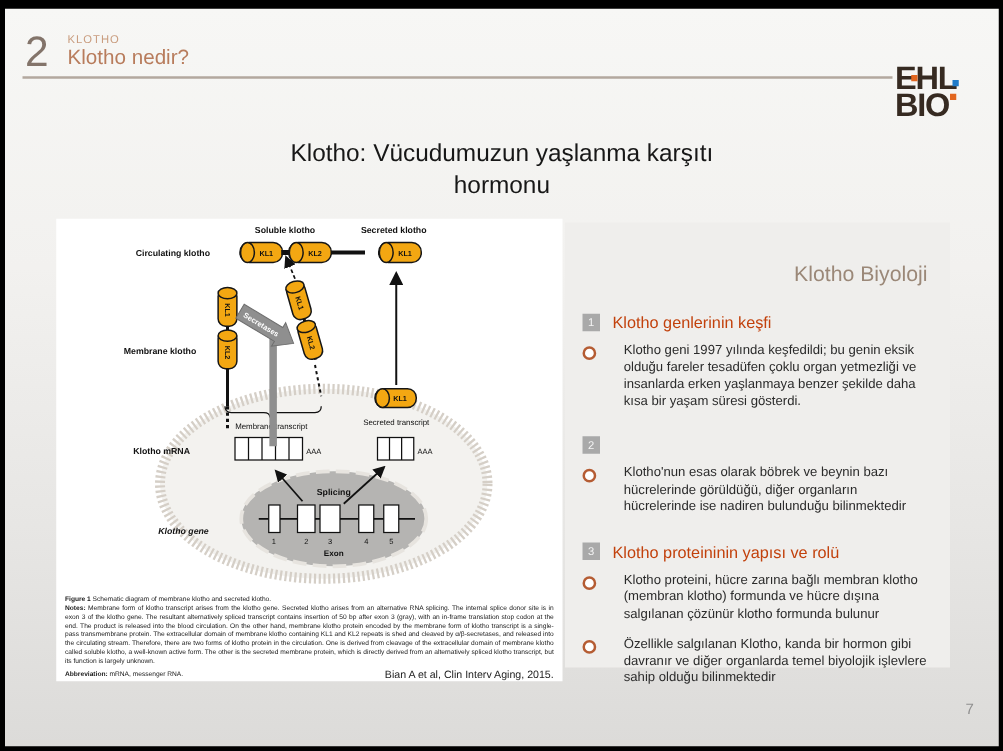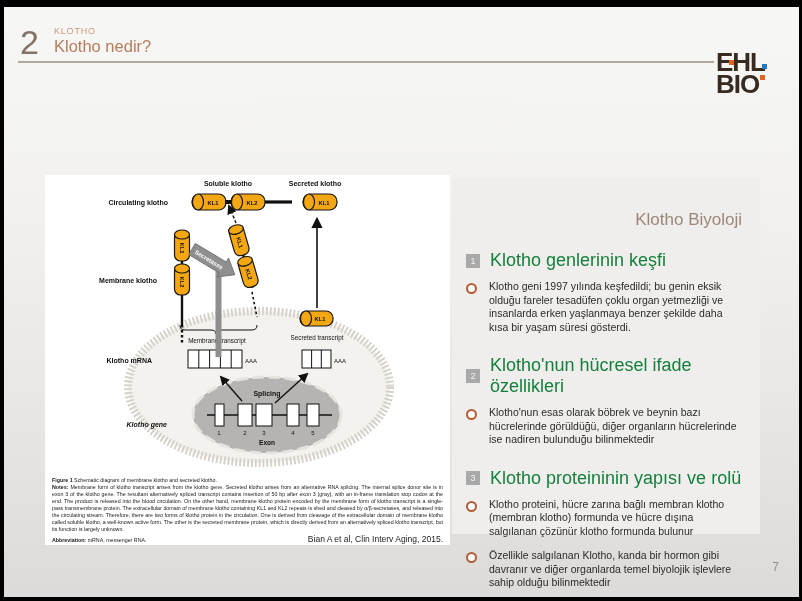--- a/index.html
+++ b/index.html
@@ -44,22 +44,22 @@
   .fgene{font:italic bold 7px "Liberation Sans",sans-serif;fill:#111;}
   .cyl{fill:#f3a712;stroke:#161616;stroke-width:1.2;}
 
   
   .info-panel{position:absolute;left:448px;top:171px;width:308px;height:356px;
               background:#efeeec;padding:16px 16px 0 12px;box-sizing:border-box;}
   .panel-title{text-align:right;font-size:17px;color:#9b8878;margin:16px 2px 20px 0;}
   .sec-head{display:flex;align-items:center;gap:10px;margin:0 0 9px 2px;}
   .badge{width:14px;height:14px;background:#a9a9a9;color:#f4f4f4;font-size:9px;
          display:flex;align-items:center;justify-content:center;flex:0 0 14px;}
-  .sec-heading{font-size:18px;color:#15803d;}
-  .bullet{display:flex;gap:12px;margin:0 0 11px 2px;}
+  .sec-heading{font-size:13px;color:#c2410c;}
+  .bullet{display:flex;gap:22px;margin:0 0 11px 2px;}
   .ring{width:7px;height:7px;border:2.6px solid #b55c33;border-radius:50%;
         flex:0 0 7px;margin-top:3px;background:#fff;}
   .bullet-text{font-size:10.5px;line-height:13.5px;color:#2b2b2b;}
   .sec-gap{height:10px;}
 
   .page-number{position:absolute;right:20px;top:553px;font-size:12px;color:#909090;}
 </style>
 </head>
 <body>
 
@@ -71,20 +71,24 @@
   <div class="hrule"></div>
 
   <div class="logo">
     <div>EHL</div>
     <div>BIO</div>
     <span class="acc acc-orange-e"></span>
     <span class="acc acc-blue-l"></span>
     <span class="acc acc-orange-o"></span>
   </div>
 
+  <div class="slide-title">
+    <div>Klotho: Vücudumuzun yaşlanma karşıtı</div>
+    <div>hormonu</div>
+  </div>
 
   <div class="figure-panel">
     <svg width="405" height="302" viewBox="0 0 405 302">
       <defs>
         <marker id="ah" viewBox="0 0 10 10" refX="8" refY="5" markerWidth="7" markerHeight="7" orient="auto-start-reverse">
           <path d="M0,0 L10,5 L0,10 z" fill="#111"></path>
         </marker>
       </defs>
 
       <ellipse cx="214" cy="212" rx="131" ry="76" fill="#f3f2ef"></ellipse>
@@ -222,21 +226,20 @@
       <div class="sec-heading">Klotho genlerinin keşfi</div>
     </div>
     <div class="bullet">
       <div class="ring"></div>
       <div class="bullet-text">Klotho geni 1997 yılında keşfedildi; bu genin eksik olduğu fareler tesadüfen çoklu organ yetmezliği ve insanlarda erken yaşlanmaya benzer şekilde daha kısa bir yaşam süresi gösterdi.</div>
     </div>
 
     <div class="sec-gap"></div>
     <div class="sec-head">
       <div class="badge">2</div>
-      <div class="sec-heading">Klotho'nun hücresel ifade özellikleri</div>
     </div>
     <div class="bullet">
       <div class="ring"></div>
       <div class="bullet-text">Klotho'nun esas olarak böbrek ve beynin bazı hücrelerinde görüldüğü, diğer organların hücrelerinde ise nadiren bulunduğu bilinmektedir</div>
     </div>
 
     <div class="sec-gap"></div>
     <div class="sec-head">
       <div class="badge">3</div>
       <div class="sec-heading">Klotho proteininin yapısı ve rolü</div>

